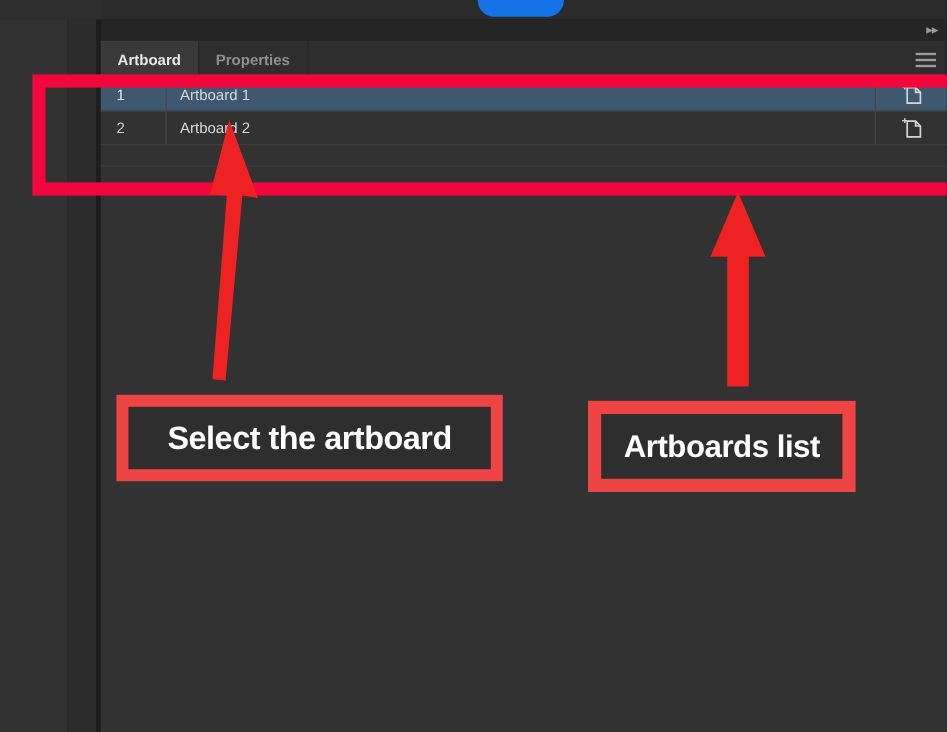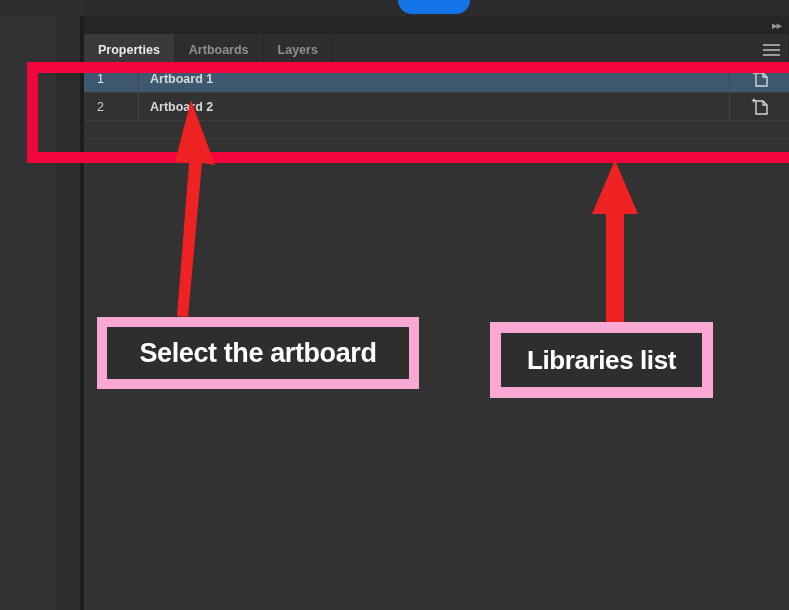--- a/index.html
+++ b/index.html
@@ -53,36 +53,36 @@
   .listwrap { position:absolute; left:84px; top:65px; width:705px; height:545px; background:#323232; }
   .row { display:flex; height:28px; align-items:stretch; border-bottom:1px solid #3d3d3d; }
   .row.sel { background:#3d586f; }
   .row .num {
     width:55px; display:flex; align-items:center; padding-left:13px;
     font-size:12.5px; color:#cfcfcf; border-right:1px solid #464646;
   }
   .row.sel .num { color:#e9e9e9; }
   .row .nm {
     flex:1; display:flex; align-items:center; padding-left:11px;
-    font-size:12.5px; color:#d8d8d8; font-weight:bold;
+    font-size:12.5px; color:#d8d8d8; font-weight:normal;
   }
   .row .ic { width:60px; display:flex; align-items:center; justify-content:center;
              border-left:1px solid #464646; }
   .row-empty { height:18px; border-bottom:1px solid #3d3d3d; }
 
   
   .hl-rect {
     position:absolute; left:27px; top:62px; width:790px; height:101px;
     border:11px solid #f2063c; pointer-events:none;
   }
 
   
   .anno {
-    position:absolute; background:#f9a8d4;
-    display:flex; align-items:center; justify-content:center;
+    position:absolute; background:#ef4444;
+    display:flex; align-items:center; justify-content:center;margin-top:12px;
   }
   .anno .inner {
     background:#2e2e2e; width:100%; height:100%;
     display:flex; align-items:center; justify-content:center;
   }
   .anno span {
     color:#ffffff; font-weight:bold; font-family:"Liberation Sans", sans-serif;
     letter-spacing:-0.4px;
   }
   #anno1 { left:97px; top:317px; width:322px; height:72px; padding:10px; }
@@ -105,27 +105,24 @@
     <div class="topbar-left"></div>
     <div class="blue-pill"></div>
   </div>
 
   <div class="expandrow">
     <div class="chev">▸▸</div>
   </div>
 
   <div class="tabbar">
     <div class="tab active">
-        <span>Properties</span>
+        <span>Artboard</span>
       </div>
     <div class="tab">
-        <span>Artboards</span>
-      </div>
-    <div class="tab">
-        <span>Layers</span>
+        <span>Properties</span>
       </div>
     <div class="tab tab-spacer"></div>
     <div class="tab hamburger">
       <i></i>
         <i></i>
         <i></i>
     </div>
   </div>
 
   <div class="listwrap">
@@ -170,17 +167,17 @@
   </svg>
 
   <div class="anno" id="anno1">
     <div class="inner">
       <span>Select the artboard</span>
     </div>
   </div>
 
   <div class="anno" id="anno2">
     <div class="inner">
-      <span>Libraries list</span>
+      <span>Artboards list</span>
     </div>
   </div>
 
 </div>
 
 </body></html>

